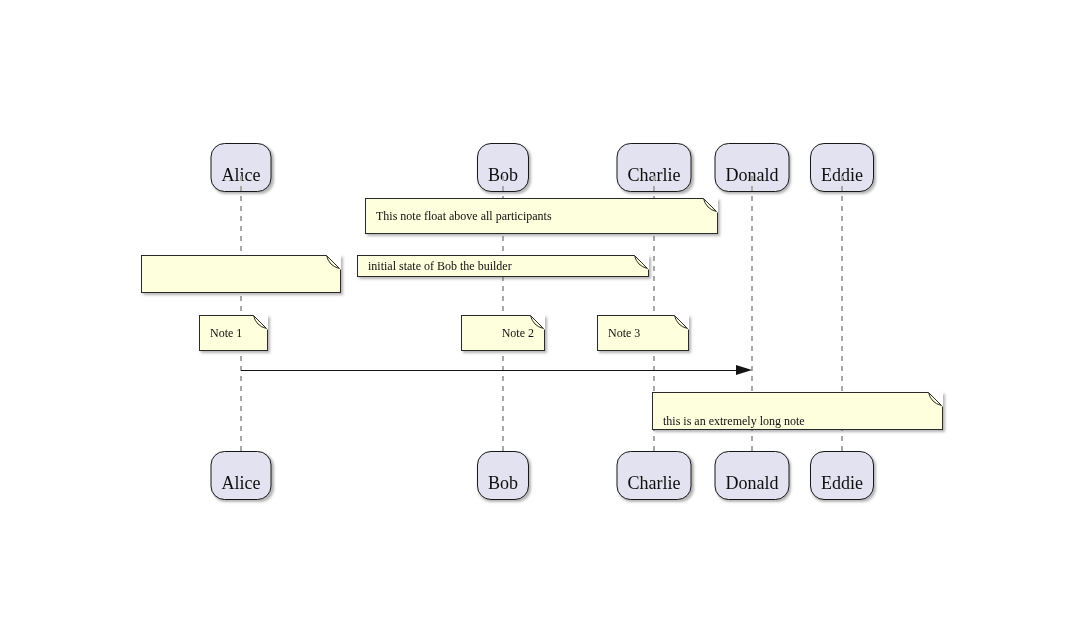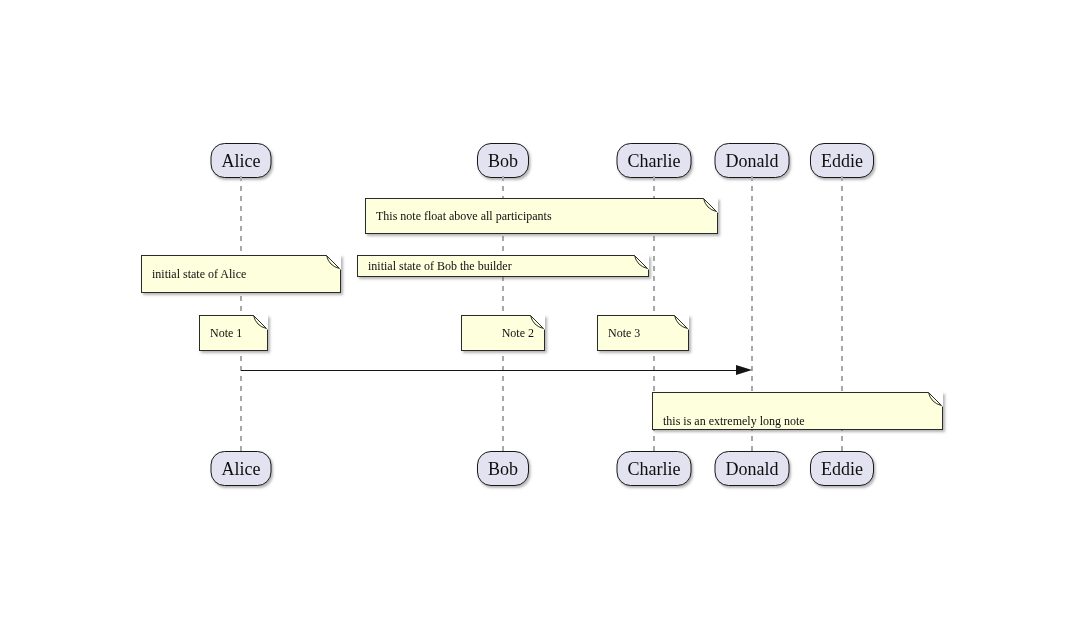--- a/index.html
+++ b/index.html
@@ -18,21 +18,21 @@
     position:relative; width:1084px; height:626px; background:var(--canvas);
     font-family:"Liberation Serif","DejaVu Serif",serif; color:var(--text);
   }
 
   
   .participant {
     position:absolute; transform:translateX(-50%);
     background:var(--participant_fill);
     border:1.5px solid var(--participant_border);
     border-radius:14px;
-    padding:6px 10px 5px 10px;
+    padding:20px 10px 5px 10px;
     font-size:18px; line-height:22px; white-space:nowrap;
     box-shadow:1.5px 2px 2.5px rgba(90,90,90,0.45);
     text-align:center;
   }
   .row-top .participant   { top:143px; }
   .row-bottom .participant{ top:451px; }
 
   
   .lifeline {
     position:absolute; top:176px; height:275px; width:2px;
@@ -97,21 +97,20 @@
 
   <div class="note" id="note-float">
     <span>This note float above all participants</span>
     <svg class="fold" width="15" height="15" viewBox="0 0 15 15">
       <polygon points="0,0 15,0 15,15" style="fill:#ffffff"></polygon>
       <path d="M0.5,0.5 L13.5,13.5 Q3,11 0.5,0.5 Z" style="fill:var(--note_fill);stroke:var(--note_border);stroke-width:1"></path>
     </svg>
   </div>
 
   <div class="note" id="note-init-alice">
-    <span>initial state of Alice</span>
     <svg class="fold" width="15" height="15" viewBox="0 0 15 15">
       <polygon points="0,0 15,0 15,15" style="fill:#ffffff"></polygon>
       <path d="M0.5,0.5 L13.5,13.5 Q3,11 0.5,0.5 Z" style="fill:var(--note_fill);stroke:var(--note_border);stroke-width:1"></path>
     </svg>
   </div>
 
   <div class="note" id="note-init-bob">
     <span>initial state of Bob the builder</span>
     <svg class="fold" width="15" height="15" viewBox="0 0 15 15">
       <polygon points="0,0 15,0 15,15" style="fill:#ffffff"></polygon>

